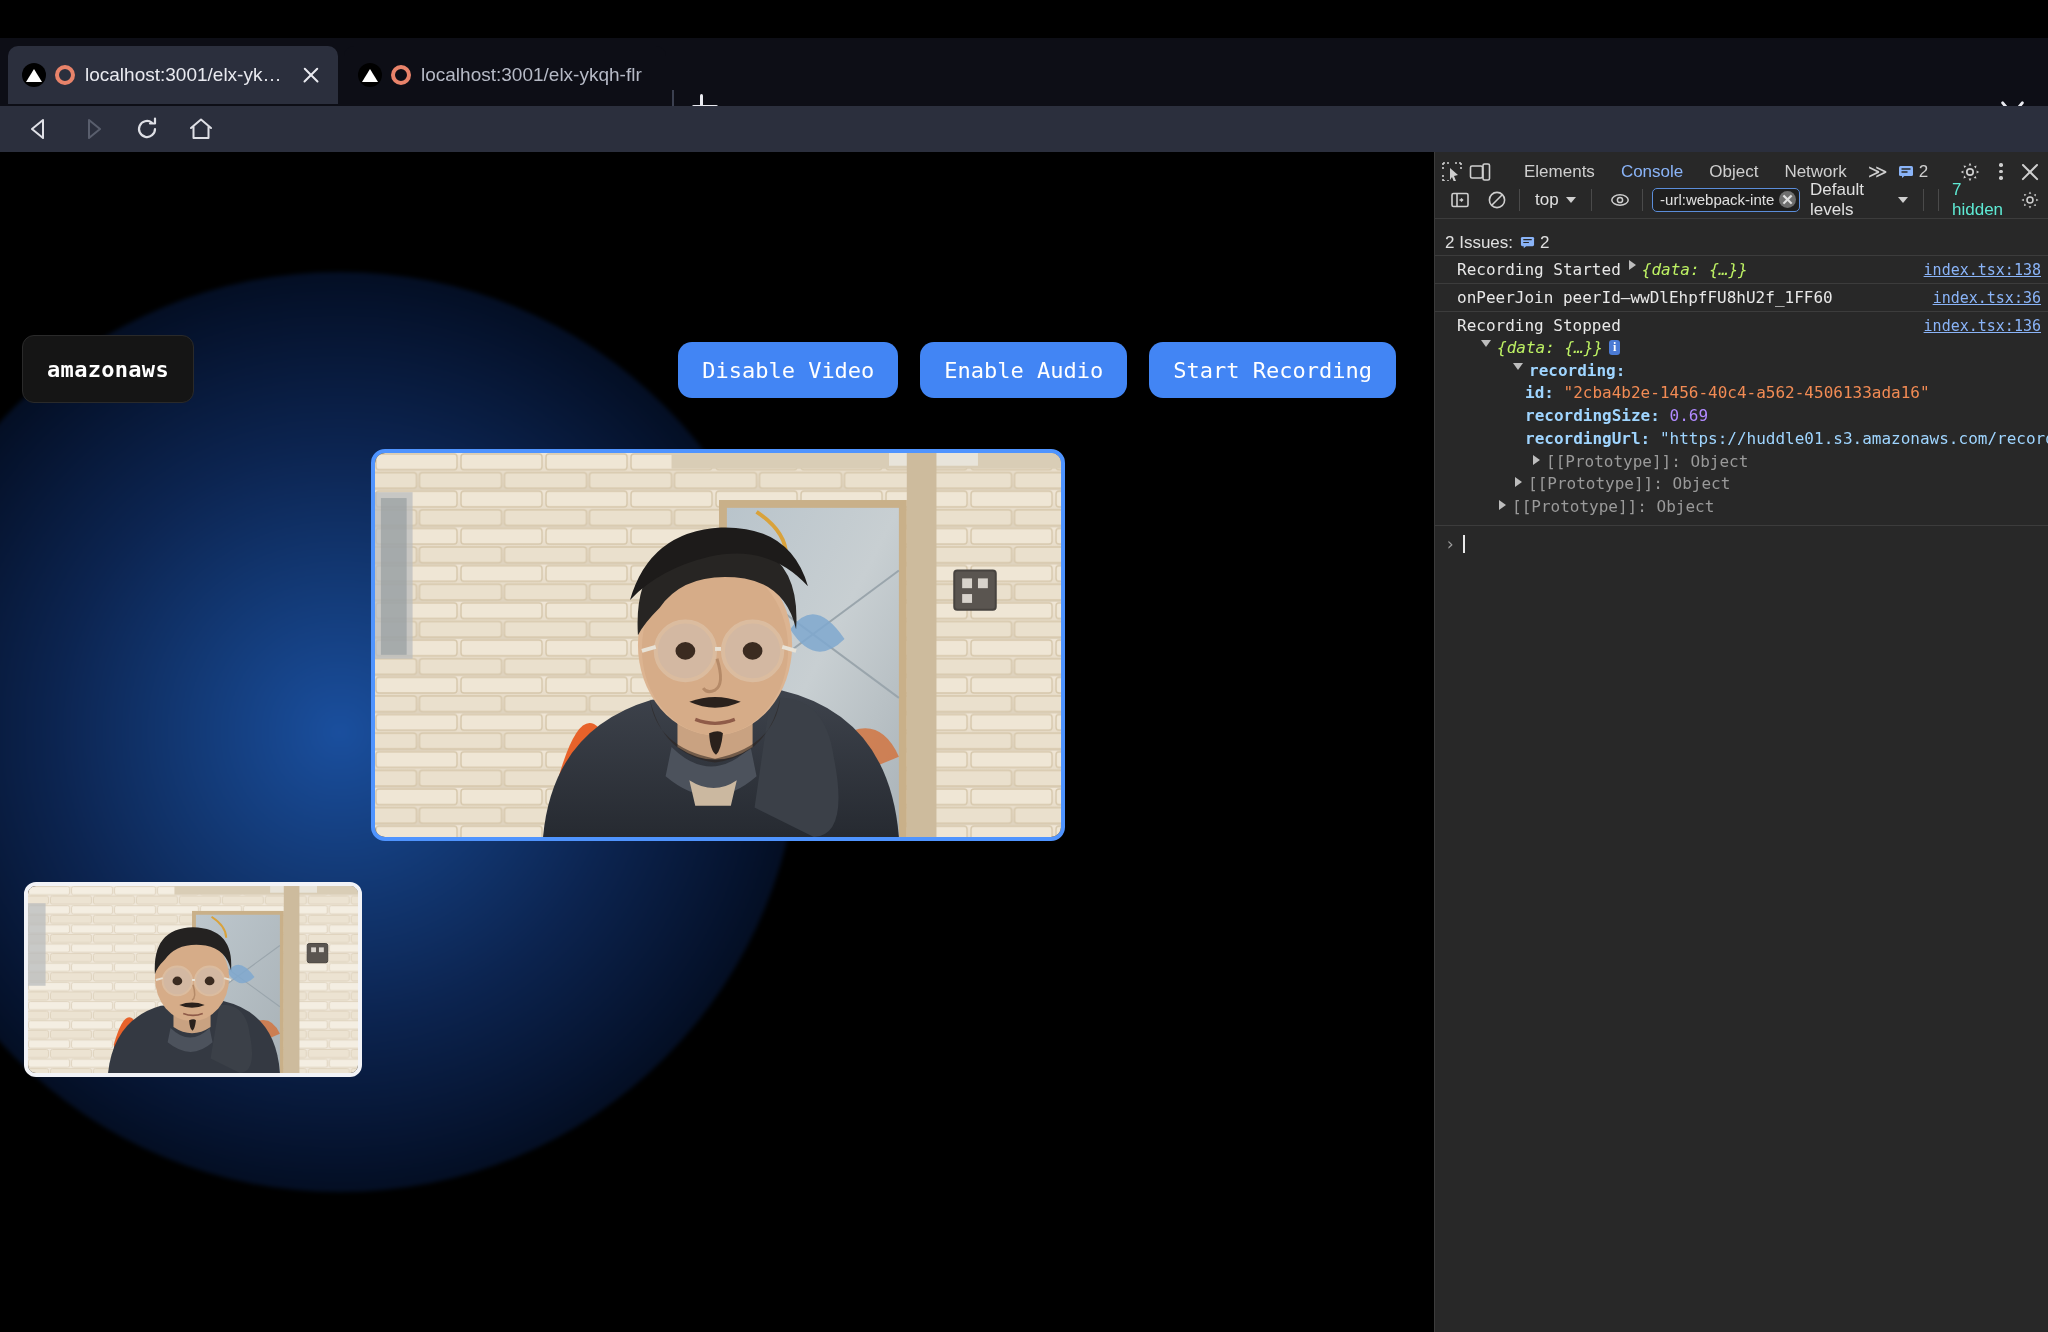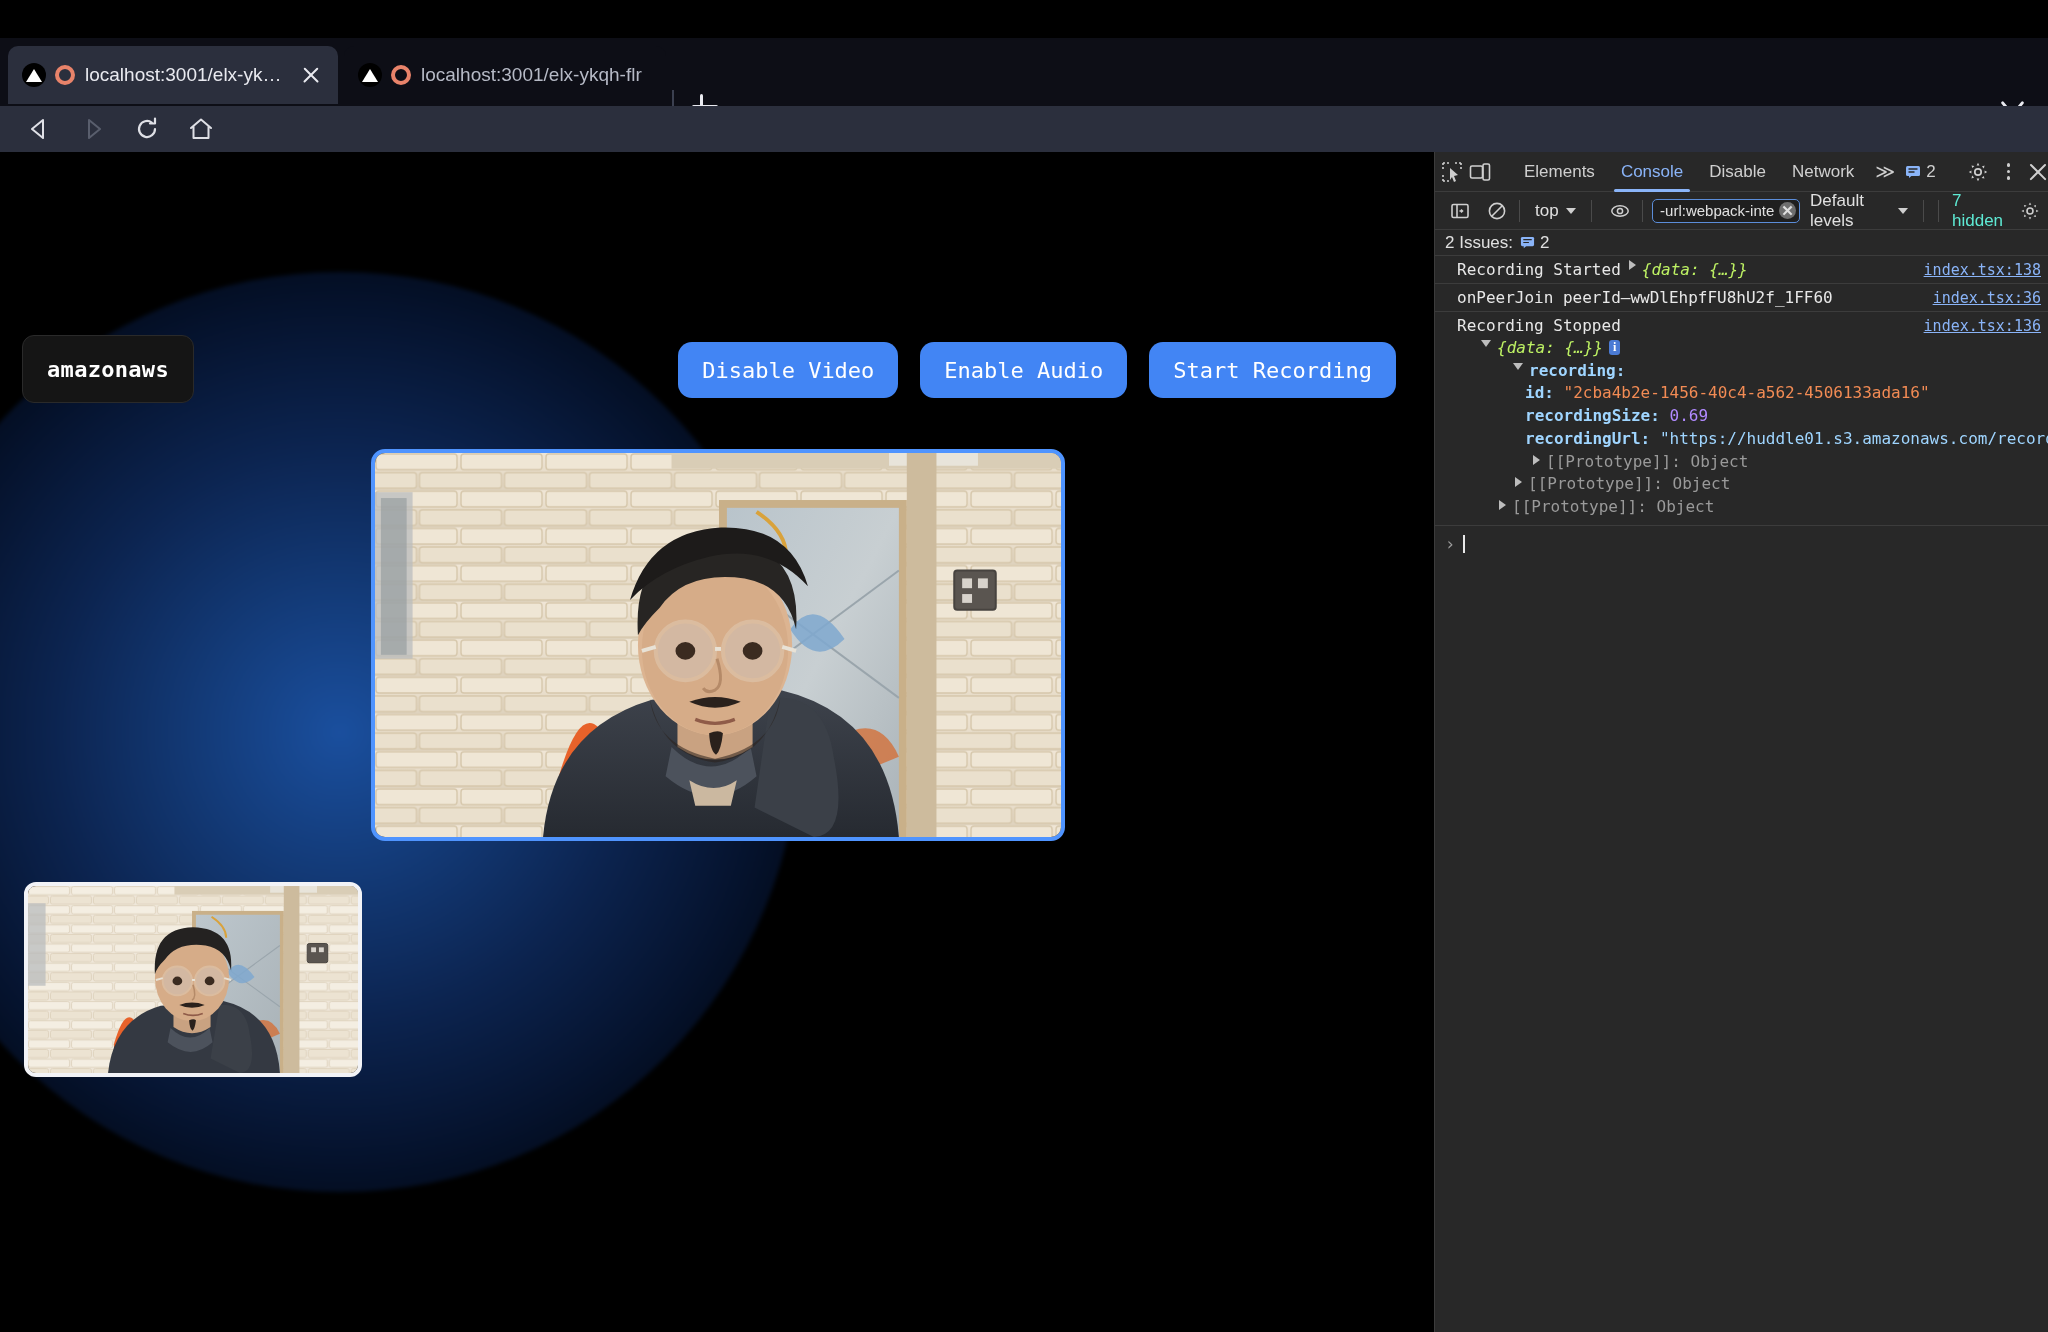--- a/index.html
+++ b/index.html
@@ -114,21 +114,21 @@
   .dt-tab.active:after { content:""; position:absolute; left:6px; right:6px; bottom:0; height:2.5px; background:#8ab4f8; border-radius:2px; }
   .dt-more { font-size:19px; color:#cfcfcf; padding:0 6px; margin-left:2px; }
   .dt-issue { display:flex; align-items:center; gap:5px; font-size:17px; color:#cfcfcf; padding:0 4px; }
   .dt-right { margin-left:auto; display:flex; align-items:center; gap:2px; padding-right:6px; }
   .kebab { width:26px; height:26px; display:flex; flex-direction:column; align-items:center; justify-content:center; gap:3px; }
   .kebab i { width:3.5px;height:3.5px;border-radius:50%;background:#cfcfcf;display:block; }
   .xclose { width:28px;height:28px;position:relative; }
   .xclose:before,.xclose:after { content:""; position:absolute; left:3px; top:13px; width:22px; height:2.2px; background:#cfcfcf; border-radius:2px; }
   .xclose:before{transform:rotate(45deg);} .xclose:after{transform:rotate(-45deg);}
 
-  .dt-filterbar { position:absolute; left:0; top:40px; width:614px; height:38px; background:#282828; border-bottom:1px solid #3c3c3c; display:flex; align-items:center; padding:0 6px; gap:4px; }
+  .dt-filterbar { position:absolute; left:0; top:29px; width:614px; height:38px; background:#282828; border-bottom:1px solid #3c3c3c; display:flex; align-items:center; padding:0 6px; gap:4px; }
   .ctx-select { display:flex; align-items:center; gap:7px; font-size:17px; color:#e0e0e0; padding:0 6px; }
   .caret { width:0;height:0;border-left:5px solid transparent;border-right:5px solid transparent;border-top:6px solid #cfcfcf; }
   .filter-input {
     height:24px; min-width:148px; background:#1f1f1f; border:1px solid #5b8dd9; border-radius:5px;
     display:flex; align-items:center; padding:0 3px 0 7px; gap:4px;
   }
   .filter-input span { font-size:15px; color:#e0e0e0; white-space:nowrap; overflow:hidden; max-width:128px; font-family:"Liberation Sans",sans-serif;}
   .clear-x { width:17px;height:17px;border-radius:50%;background:#6e6e6e; color:#282828; font-size:13px; display:flex; align-items:center; justify-content:center; flex:none; font-weight:bold; }
   .levels { display:flex; align-items:center; gap:6px; font-size:17px; color:#e0e0e0; padding:0 6px; }
   .hidden-count { font-size:17px; color:#5eead4; margin-left:4px; }
@@ -481,21 +481,21 @@
       <div class="dt-icobtn">
         <svg viewBox="0 0 22 22" width="22" height="22">
             <rect x="1.5" y="5" width="12" height="12" rx="1.5" fill="none" stroke="#cfcfcf" stroke-width="1.6"></rect>
             <rect x="14" y="3" width="6.5" height="16" rx="1.5" fill="none" stroke="#cfcfcf" stroke-width="1.6"></rect>
           </svg>
       </div>
       <div class="dt-vsep"></div>
       <div class="dt-tabs">
         <div class="dt-tab">Elements</div>
         <div class="dt-tab active">Console</div>
-        <div class="dt-tab">Disable</div>
+        <div class="dt-tab">Object</div>
         <div class="dt-tab">Network</div>
       </div>
       <div class="dt-more">≫</div>
       <div class="dt-issue">
         <svg viewBox="0 0 16 16" width="16" height="16">
             <rect x="1" y="2" width="14" height="10" rx="1.5" fill="#8ab4f8"></rect>
             <path d="M4 14 v-2.5 h3 Z" fill="#8ab4f8"></path>
             <path d="M3.5 5 h9 M3.5 8 h6" stroke="#282828" stroke-width="1.3"></path>
           </svg>
         <span>2</span>

